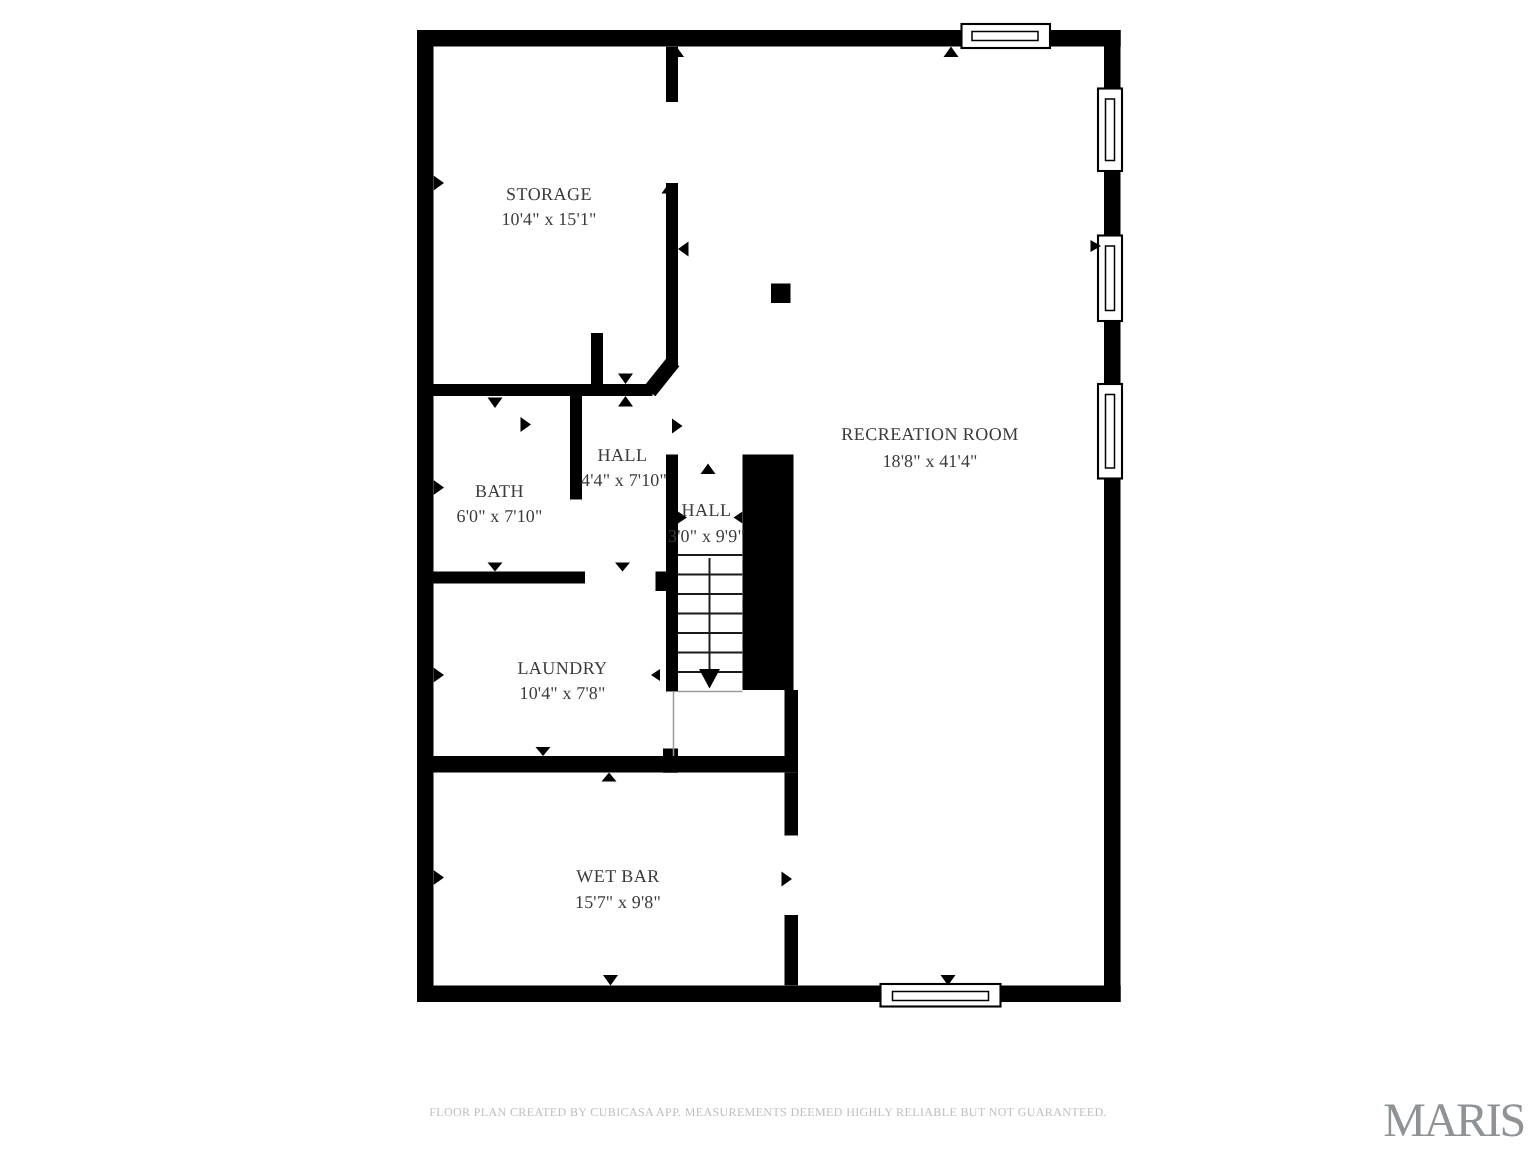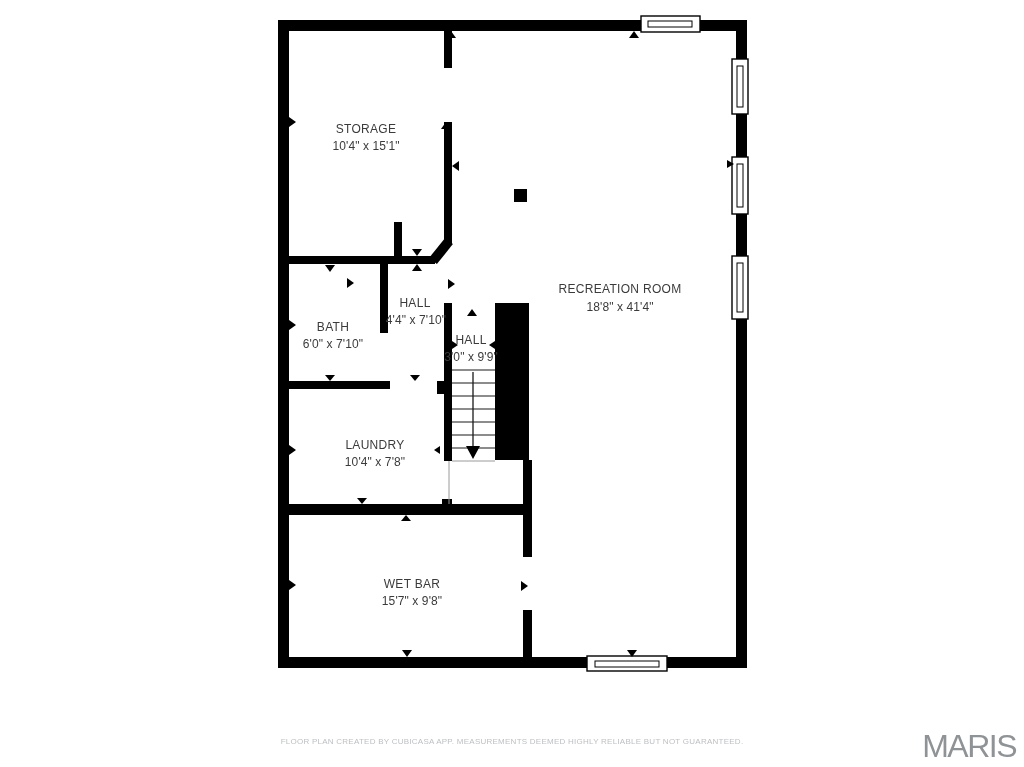--- a/index.html
+++ b/index.html
@@ -1,18 +1,18 @@
 <!DOCTYPE html>
 <html><head>
 <meta charset="utf-8">
 <style>
   html,body{margin:0;padding:0;background:#ffffff;}
   .page{
     position:relative;width:1024px;height:767px;background:#ffffff;overflow:hidden;
-    font-family:Liberation Sans, sans-serif;
+    font-family:Liberation Serif, serif;
   }
   svg{display:block;}
   .room-name{font-size:12px;letter-spacing:.3px;text-anchor:middle;font-weight:400;}
   .room-dims{font-size:12px;letter-spacing:.1px;text-anchor:middle;font-weight:400;}
   .disclaimer{font-size:8px;letter-spacing:.25px;text-anchor:middle;}
   .logo{font-size:32px;letter-spacing:-1.5px;text-anchor:end;}
   .thin{stroke:#9a9a9a;stroke-width:1;}
   .tread{stroke:#1a1a1a;stroke-width:1.2;}
   .win{fill:#ffffff;stroke:#000000;stroke-width:1.4;}
   .winin{fill:#ffffff;stroke:#000000;stroke-width:1;}

